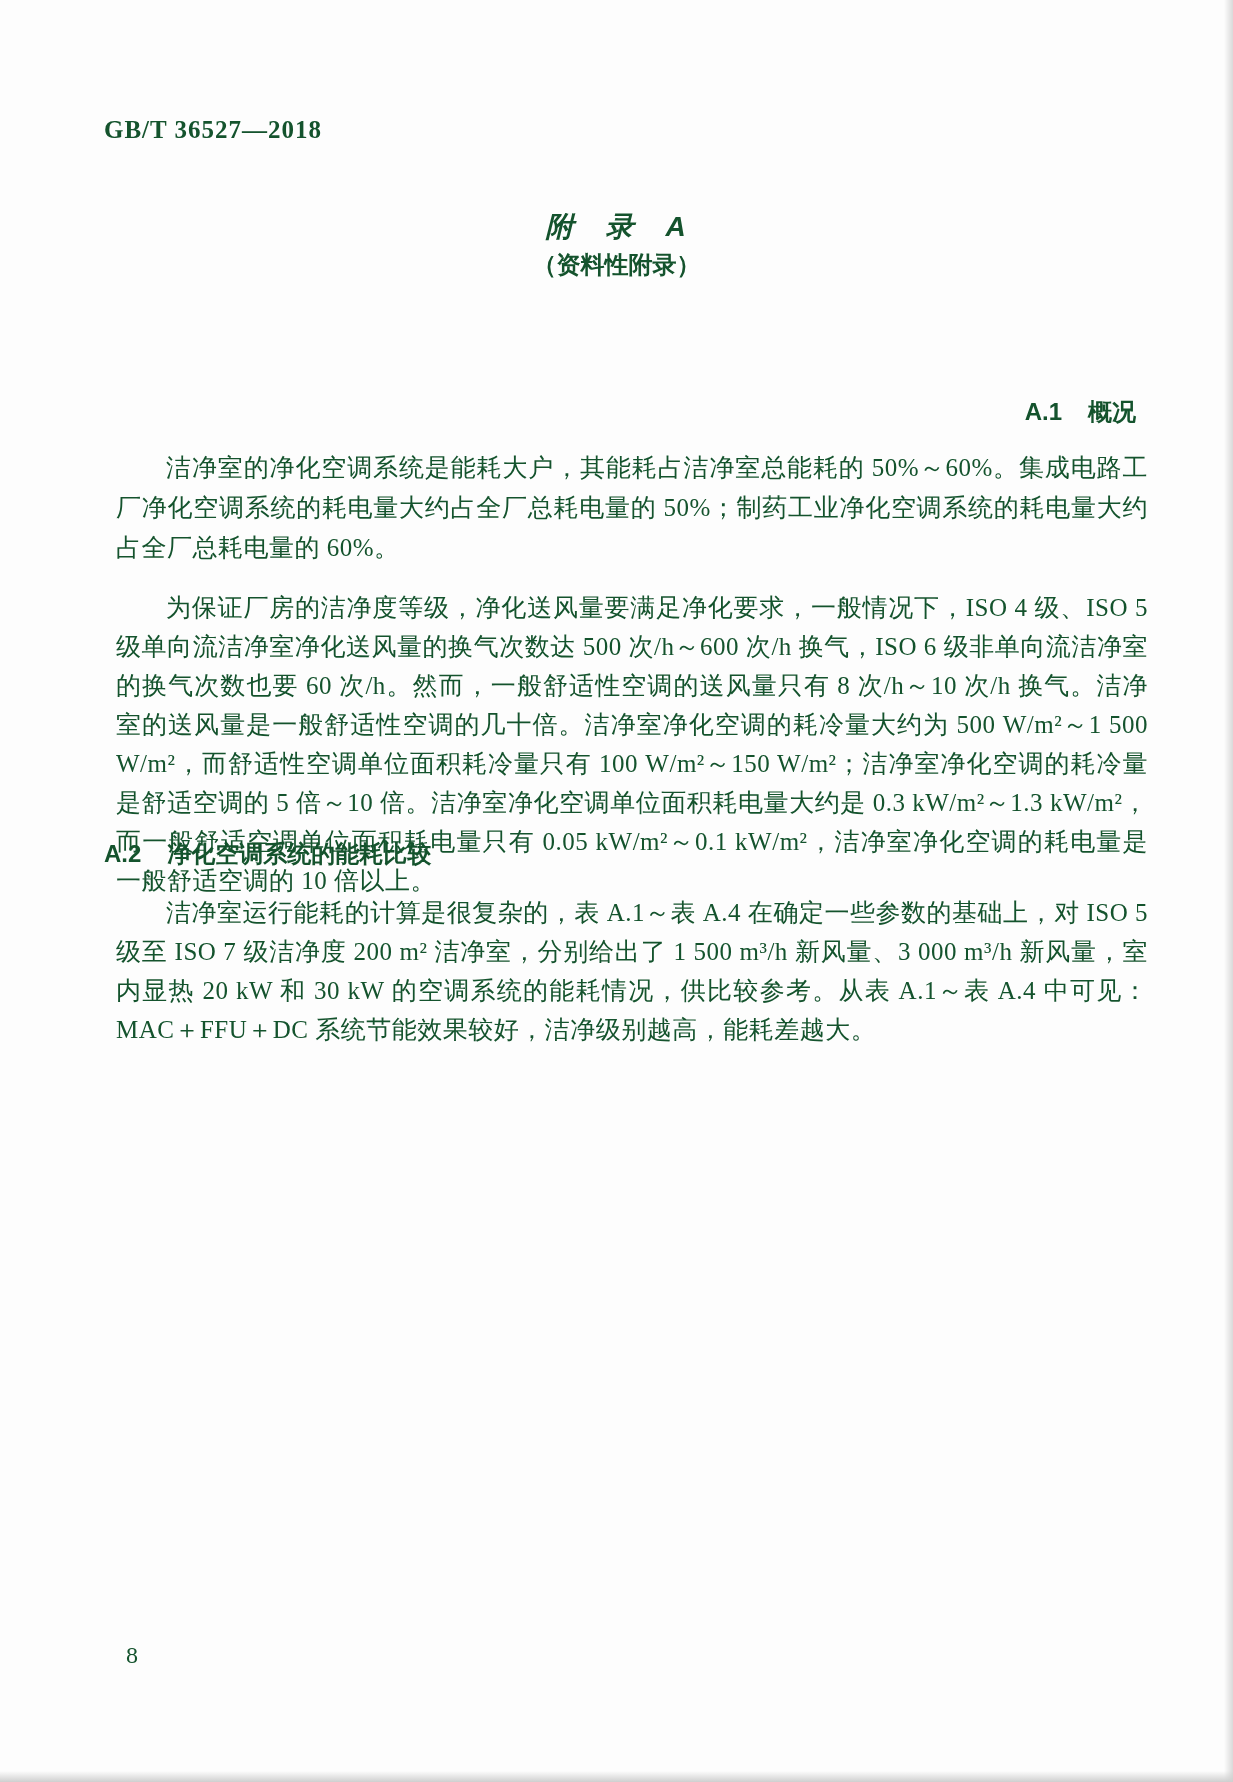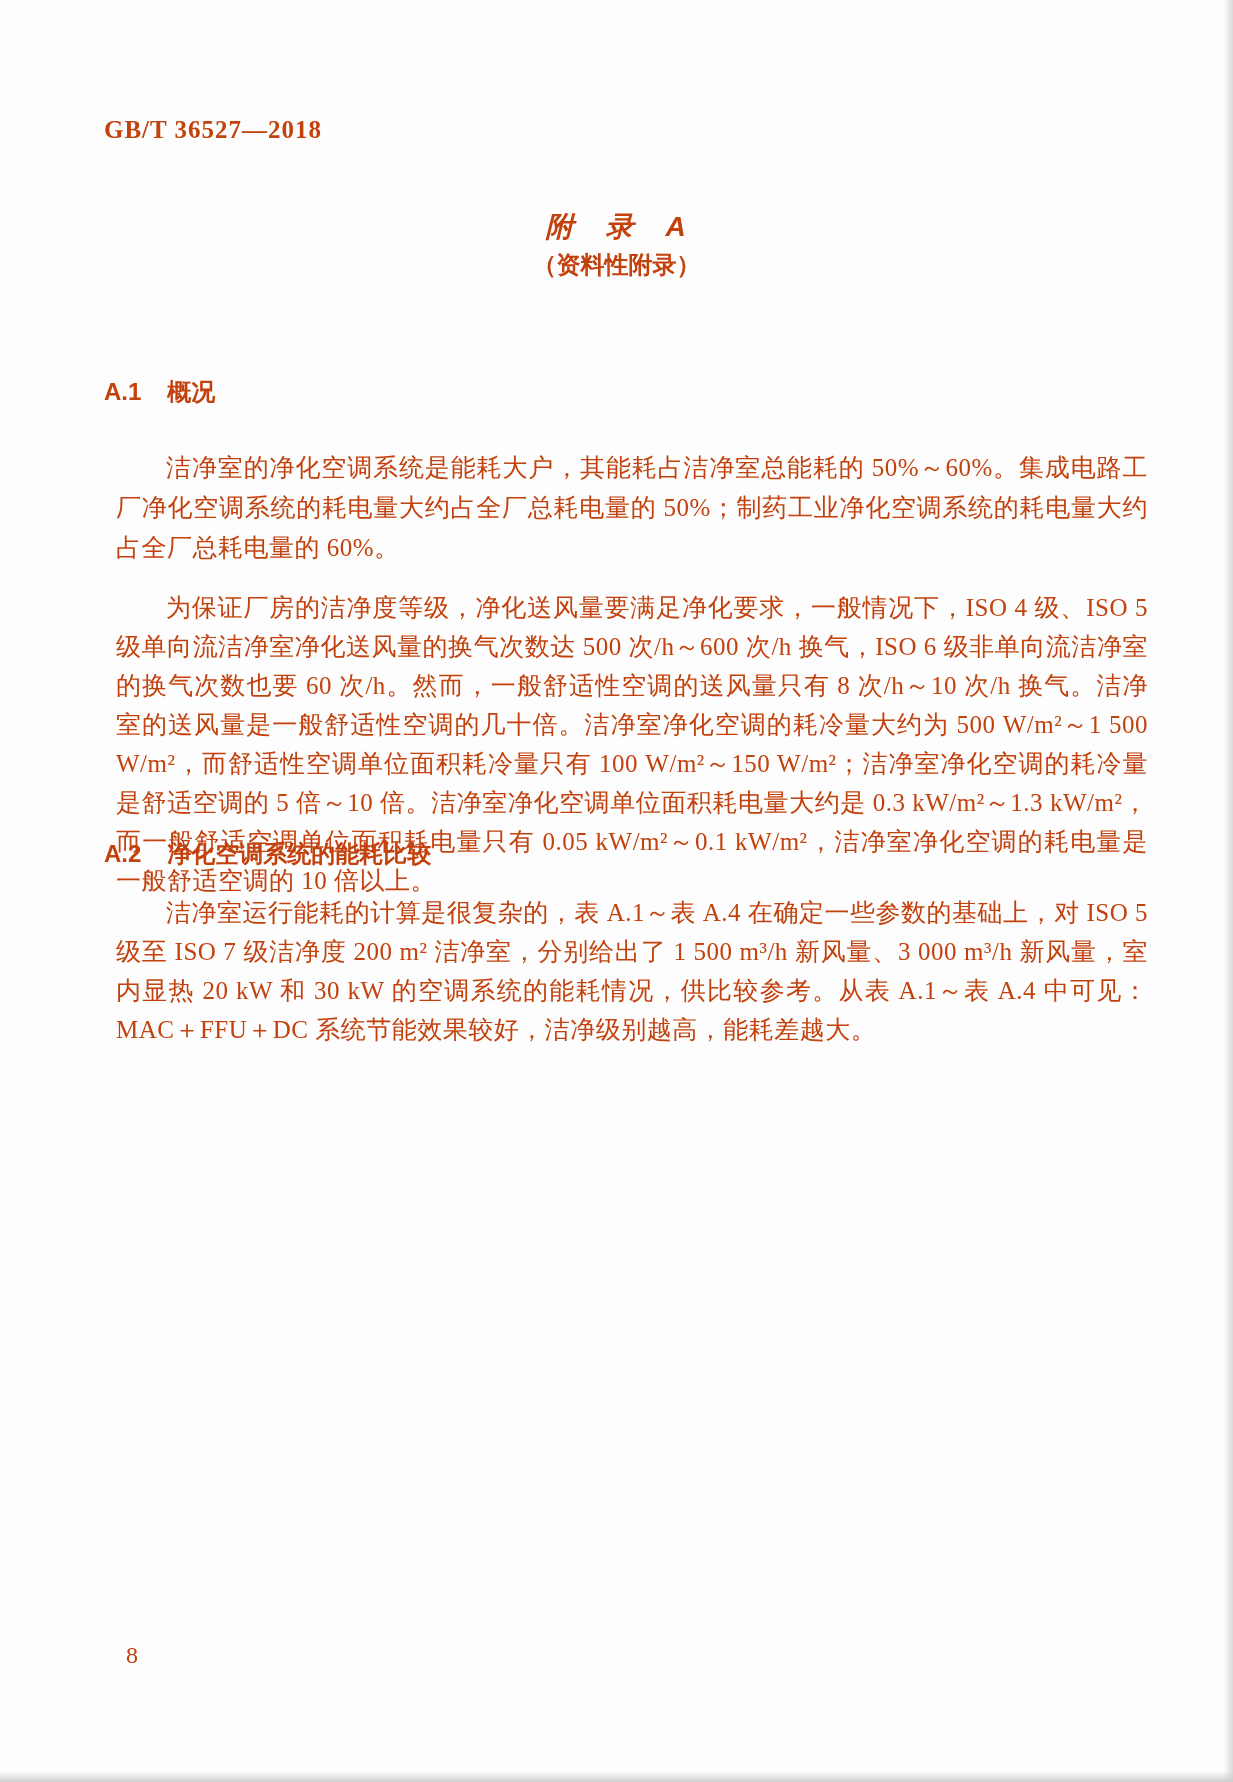--- a/index.html
+++ b/index.html
@@ -6,21 +6,21 @@
     margin: 0;
     padding: 0;
     background: #f2f2f2;
   }
   .page {
     position: relative;
     width: 1233px;
     height: 1782px;
     margin: 0 auto;
     background: #fdfdfd;
-    color: #c2410c;
+    color: #14532d;
     font-family: "Liberation Serif", "DejaVu Serif", serif;
     overflow: hidden;
   }
   
   .edge-right {
     position: absolute;
     top: 0; right: 0; bottom: 0;
     width: 9px;
     background: linear-gradient(to right, rgba(255,255,255,0), #d9d9d9);
   }
@@ -68,21 +68,21 @@
     left: 104px;
     width: 1032px;
     font-family: "Liberation Sans", "DejaVu Sans", sans-serif;
     font-weight: bold;
     font-size: 24px;
     white-space: nowrap;
   }
   .section-heading .sec-num {
     margin-right: 26px;
   }
-  .heading-a1 { top: 376px; }
+  .heading-a1 { top: 396px; text-align: right; }
   .heading-a2 { top: 838px; }
   .para {
     position: absolute;
     left: 104px;
     width: 1032px;
     font-size: 25px;
     line-height: 39px;
     text-align: justify;
     text-indent: 2em;
     letter-spacing: 0.5px;

